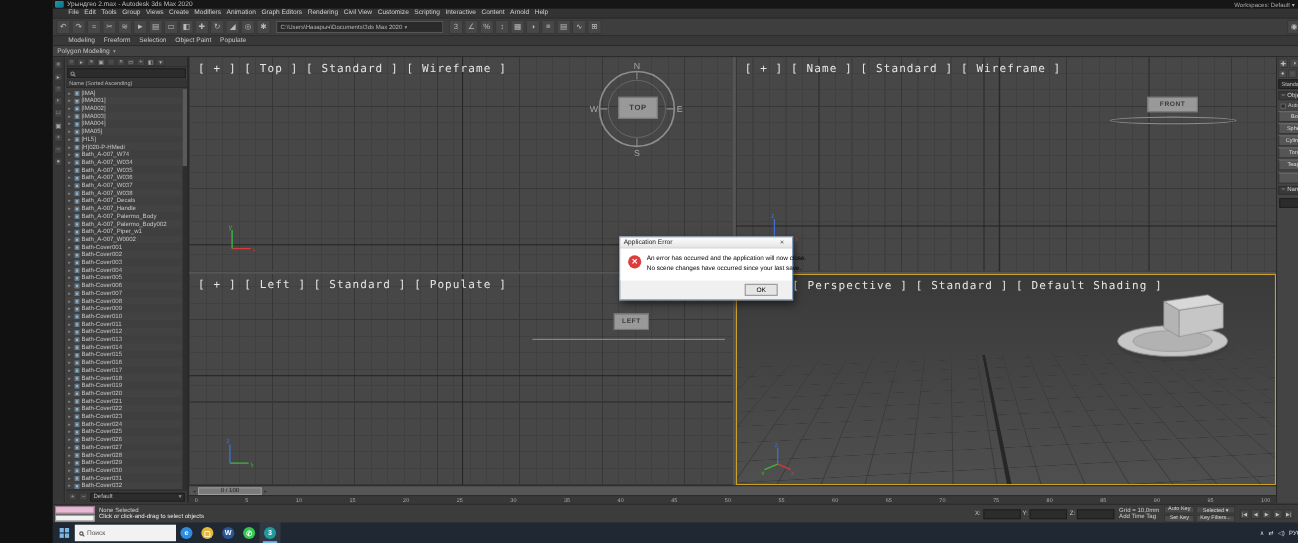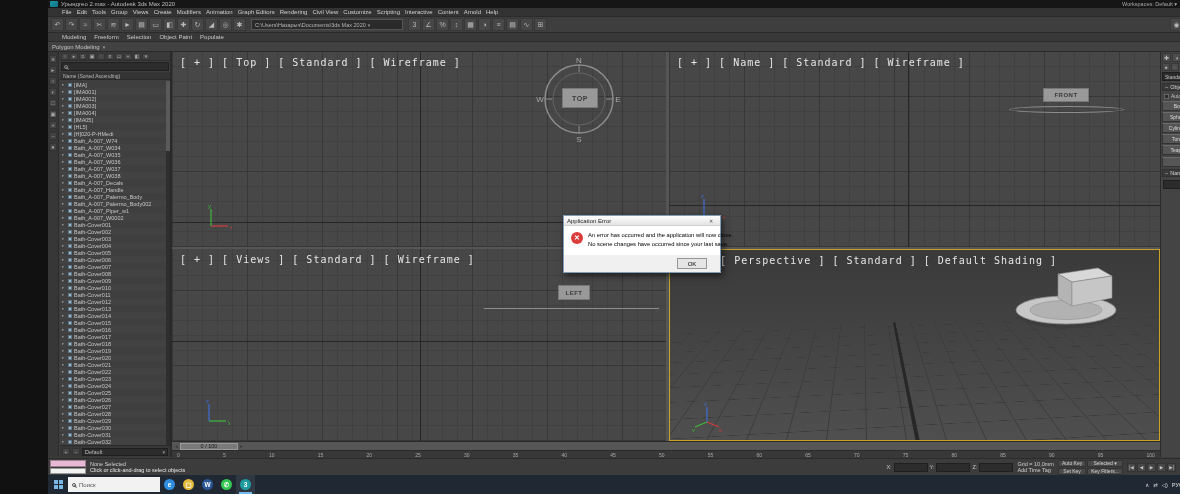--- a/index.html
+++ b/index.html
@@ -588,21 +588,21 @@
         <text x="4" y="6" font-size="6" fill="#3e6fd2">z</text>
       </svg>
     </div>
 
     <div class="vdiv"></div>
     <div class="hdiv"></div>
 
     <div class="vp vp-left">
       <div class="axv" style="left:248px"></div>
       <div class="axh" style="top:92px"></div>
-      <div class="vplabel">[ + ] [ Views ] [ Standard ] [ Wireframe ]</div>
+      <div class="vplabel">[ + ] [ Left ] [ Standard ] [ Populate ]</div>
       <div class="objbox" style="left:386px;top:36px;width:32px;height:15px;font-size:6px">LEFT</div>
       <div class="flat-line" style="left:312px;top:59px;width:175px"></div>
       <svg class="tripod" style="left:30px;top:148px" width="28" height="28" viewBox="0 0 28 28">
         <line x1="7" y1="24" x2="24" y2="24" stroke="#3cb93c" stroke-width="1.2"></line>
         <line x1="7" y1="24" x2="7" y2="7" stroke="#3e6fd2" stroke-width="1.2"></line>
         <text x="26" y="27" font-size="6" fill="#3cb93c">y</text>
         <text x="4" y="6" font-size="6" fill="#3e6fd2">z</text>
       </svg>
     </div>
 

